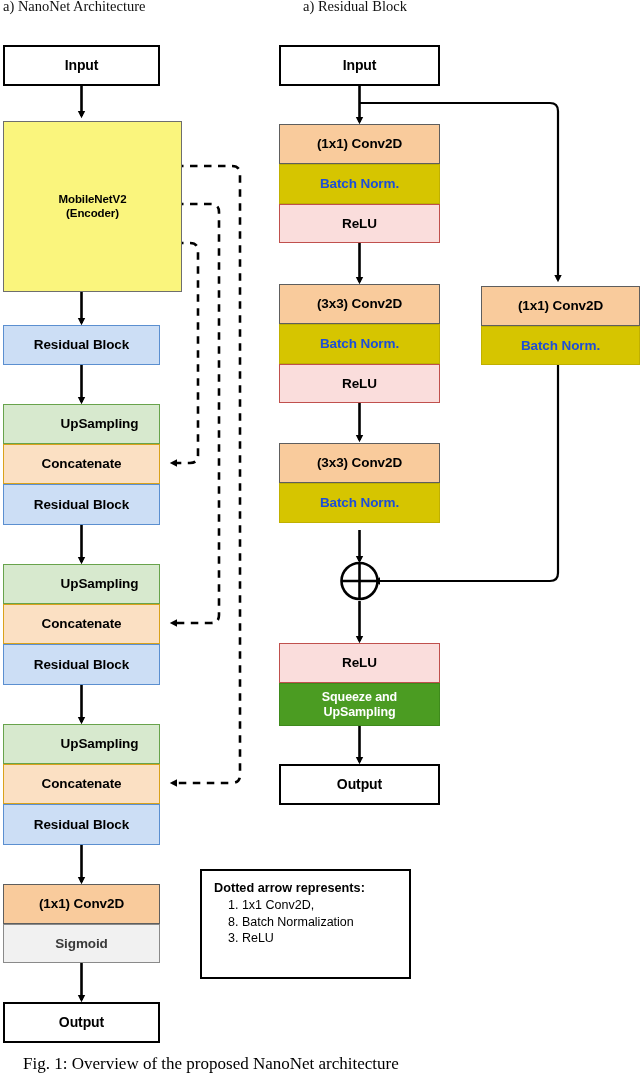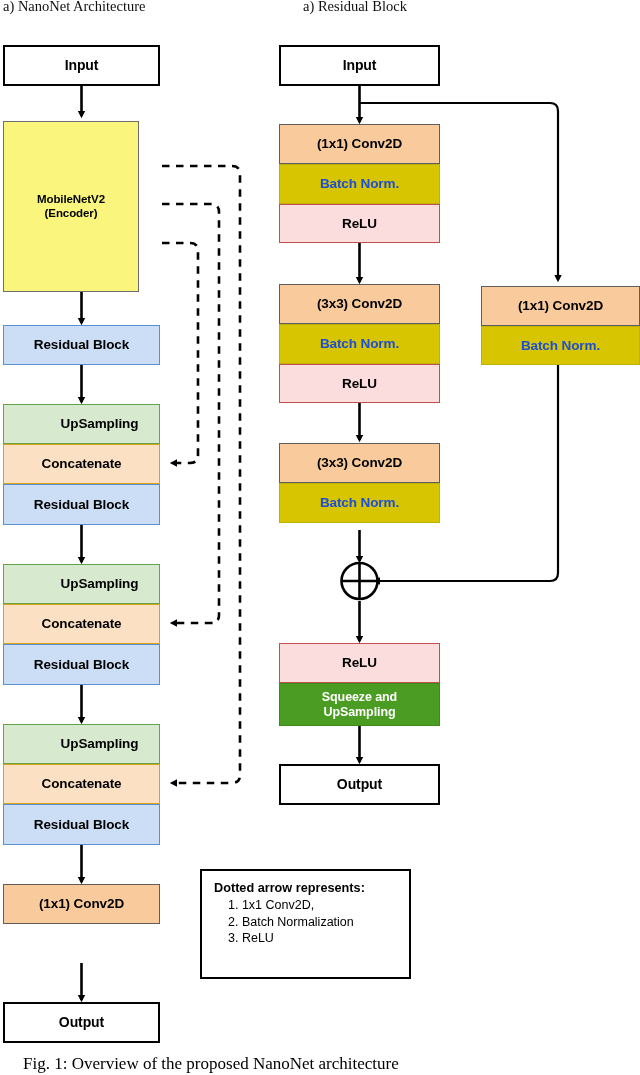--- a/index.html
+++ b/index.html
@@ -94,40 +94,41 @@
 
     <g>
       <circle class="addnode" cx="359.5" cy="581" r="18"></circle>
       <path class="solid-l" d="M341.5,581 L377.5,581"></path>
       <path class="solid-l" d="M359.5,563 L359.5,599"></path>
     </g>
   </svg>
 
   <div class="node io-box" style="left:3px;top:45px;width:157px;height:41px;">Input</div>
 
-  <div class="node encoder" style="left:3px;top:121px;width:136px;height:171px;">
+  <div class="node encoder" style="left:3px;top:121px;width:179px;height:171px;">
     <span>MobileNetV2</span>
     <span>(Encoder)</span>
   </div>
 
   <div class="node residual" style="left:3px;top:325px;width:157px;height:40px;">Residual Block</div>
 
   <div class="node upsample" style="left:3px;top:404px;width:157px;height:40px;">UpSampling</div>
   <div class="node concat" style="left:3px;top:444px;width:157px;height:40px;">Concatenate</div>
   <div class="node residual" style="left:3px;top:484px;width:157px;height:41px;">Residual Block</div>
 
   <div class="node upsample" style="left:3px;top:564px;width:157px;height:40px;">UpSampling</div>
   <div class="node concat" style="left:3px;top:604px;width:157px;height:40px;">Concatenate</div>
   <div class="node residual" style="left:3px;top:644px;width:157px;height:41px;">Residual Block</div>
 
   <div class="node upsample" style="left:3px;top:724px;width:157px;height:40px;">UpSampling</div>
   <div class="node concat" style="left:3px;top:764px;width:157px;height:40px;">Concatenate</div>
   <div class="node residual" style="left:3px;top:804px;width:157px;height:41px;">Residual Block</div>
 
   <div class="node conv" style="left:3px;top:884px;width:157px;height:40px;">(1x1) Conv2D</div>
+  <div class="node sigmoid" style="left:3px;top:924px;width:157px;height:39px;">Sigmoid</div>
   <div class="node io-box" style="left:3px;top:1002px;width:157px;height:41px;">Output</div>
 
   <div class="node io-box" style="left:279px;top:45px;width:161px;height:41px;">Input</div>
 
   <div class="node conv" style="left:279px;top:124px;width:161px;height:40px;">(1x1) Conv2D</div>
   <div class="node bnorm" style="left:279px;top:164px;width:161px;height:40px;">Batch Norm.</div>
   <div class="node relu" style="left:279px;top:204px;width:161px;height:39px;">ReLU</div>
 
   <div class="node conv" style="left:279px;top:284px;width:161px;height:40px;">(3x3) Conv2D</div>
   <div class="node bnorm" style="left:279px;top:324px;width:161px;height:40px;">Batch Norm.</div>
@@ -143,20 +144,20 @@
   </div>
   <div class="node io-box" style="left:279px;top:764px;width:161px;height:41px;">Output</div>
 
   <div class="node conv" style="left:481px;top:286px;width:159px;height:40px;">(1x1) Conv2D</div>
   <div class="node bnorm" style="left:481px;top:326px;width:159px;height:39px;">Batch Norm.</div>
 
   <div class="legend" style="left:200px;top:869px;width:211px;height:110px;">
     <div class="lg-title">Dotted arrow represents:</div>
     <ol>
       <li>1. 1x1 Conv2D,</li>
-      <li>2. Batch Normalization</li>
+      <li>8. Batch Normalization</li>
       <li>3. ReLU</li>
     </ol>
   </div>
 
   <div class="caption" style="left:23px;top:1054px;">Fig. 1: Overview of the proposed NanoNet architecture</div>
 
 </div>
 
 </body></html>

